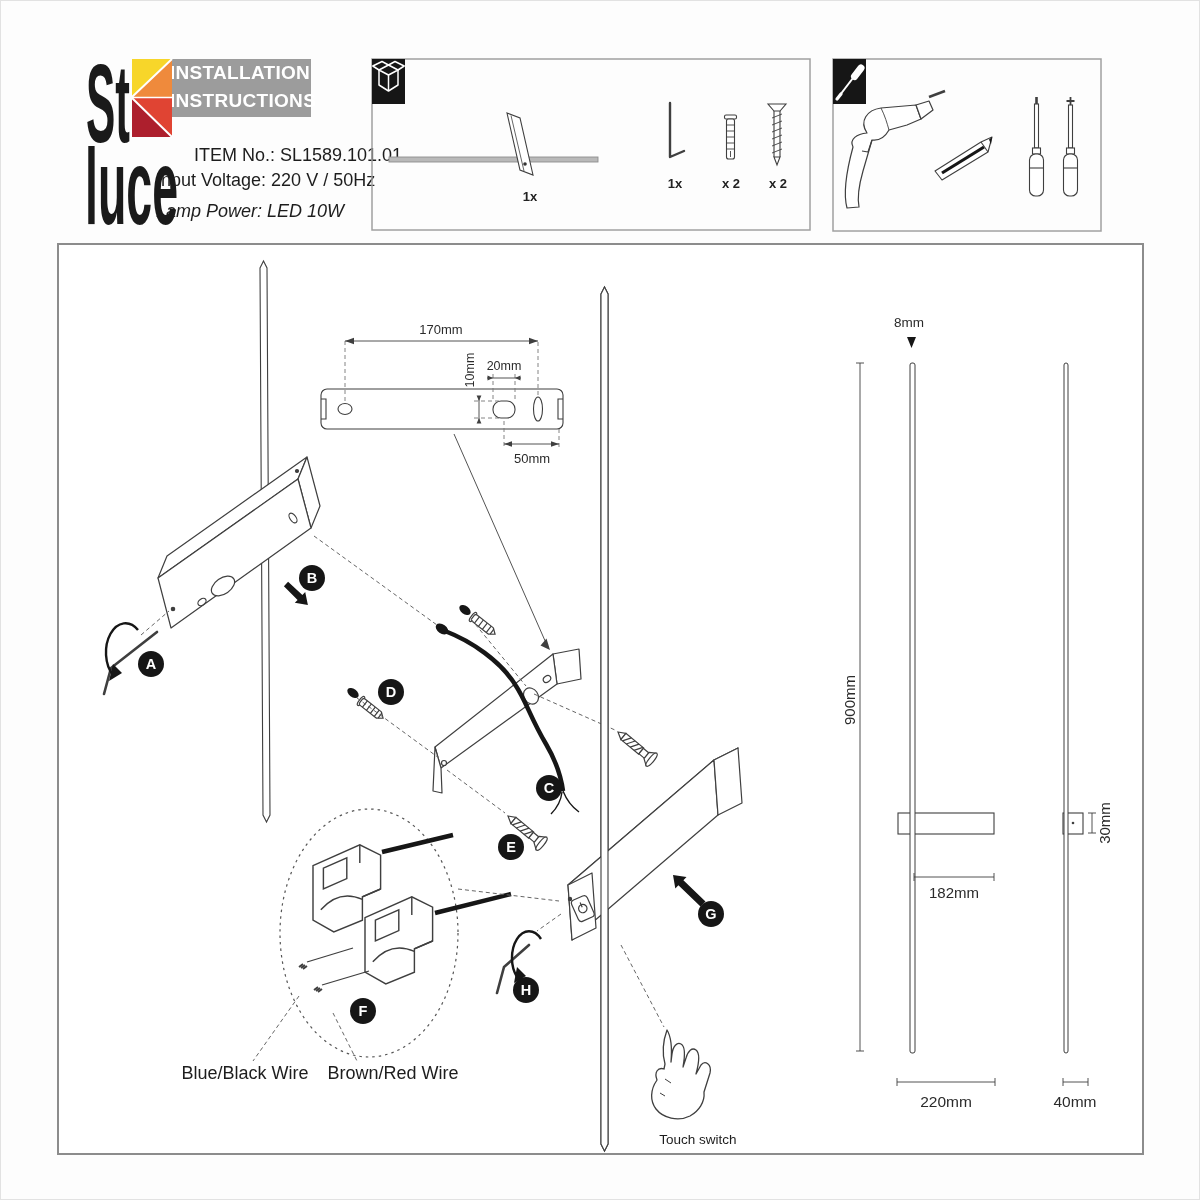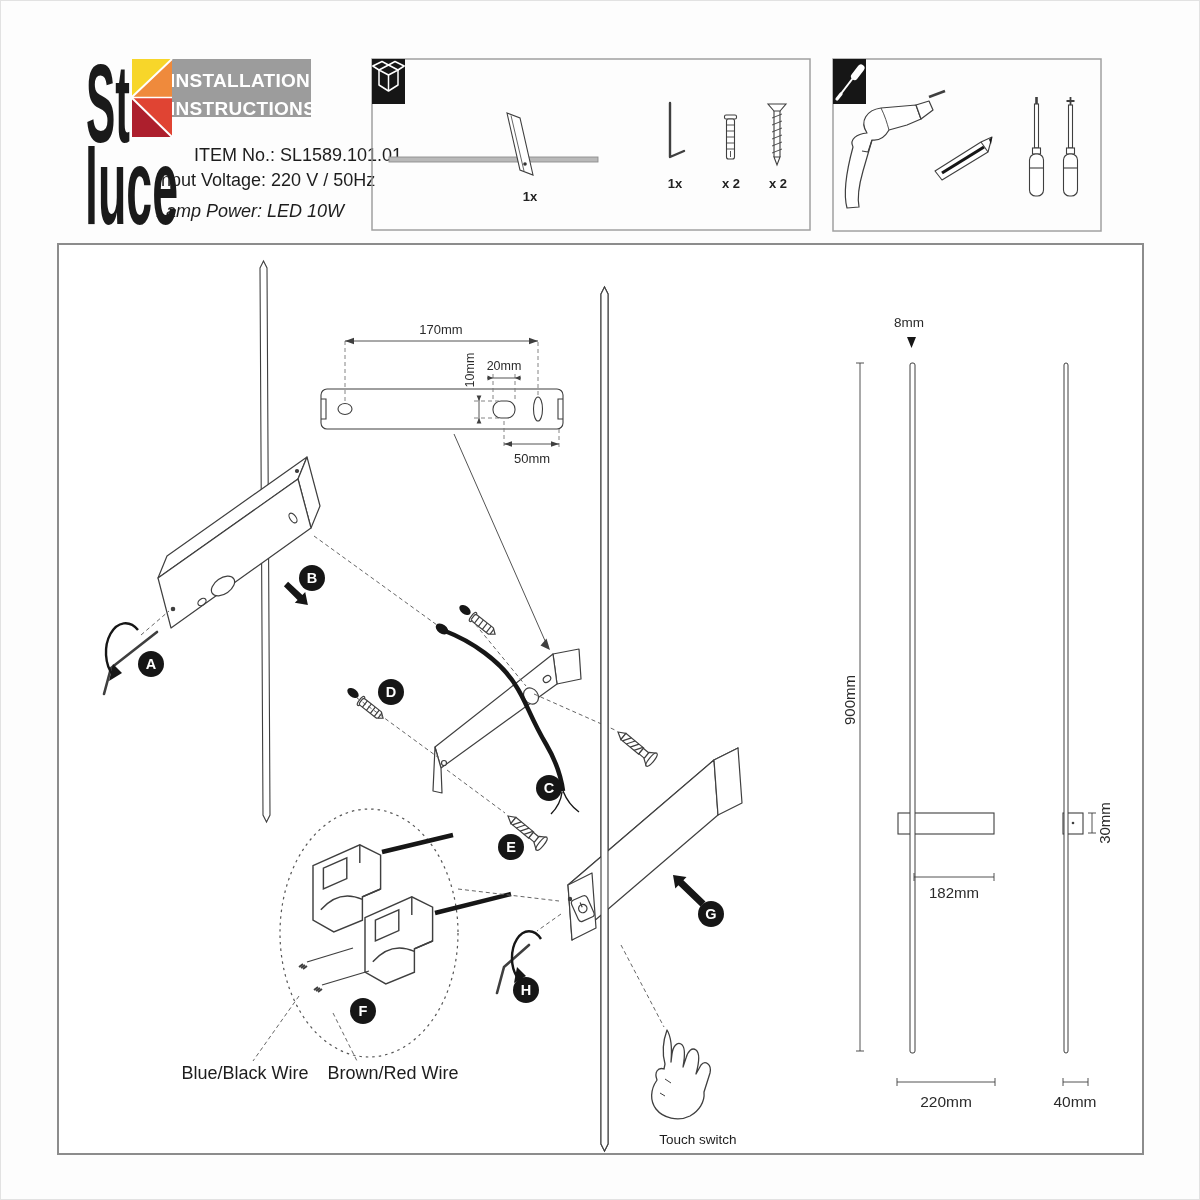--- a/index.html
+++ b/index.html
@@ -1,20 +1,20 @@
 <!DOCTYPE html>
 <html><head>
 <meta charset="utf-8">
 <style>
   html,body{margin:0;padding:0;background:#fff;}
   .page{position:relative;width:1200px;height:1200px;background:#fdfdfd;overflow:hidden;
         font-family:"Liberation Sans",sans-serif;border:1px solid #e2e2e2;box-sizing:border-box;}
   .abs{position:absolute;}
   .title-box{left:158px;top:58px;width:152px;height:58px;background:#9C9C9C;color:#fff;
-             font-weight:700;font-size:19px;line-height:28px;padding:8px 0 0 11px;box-sizing:border-box;letter-spacing:.3px;}
+             font-weight:700;font-size:19px;line-height:28px;padding:0 0 0 11px;box-sizing:border-box;letter-spacing:.3px;}
   .spec{left:155px;color:#1d1d1d;font-size:18px;white-space:nowrap;}
   svg text{font-family:"Liberation Sans",sans-serif;}
 </style>
 </head>
 <body>
 
 <div class="page">
 
   <div class="abs title-box">
     <div>INSTALLATION</div>

